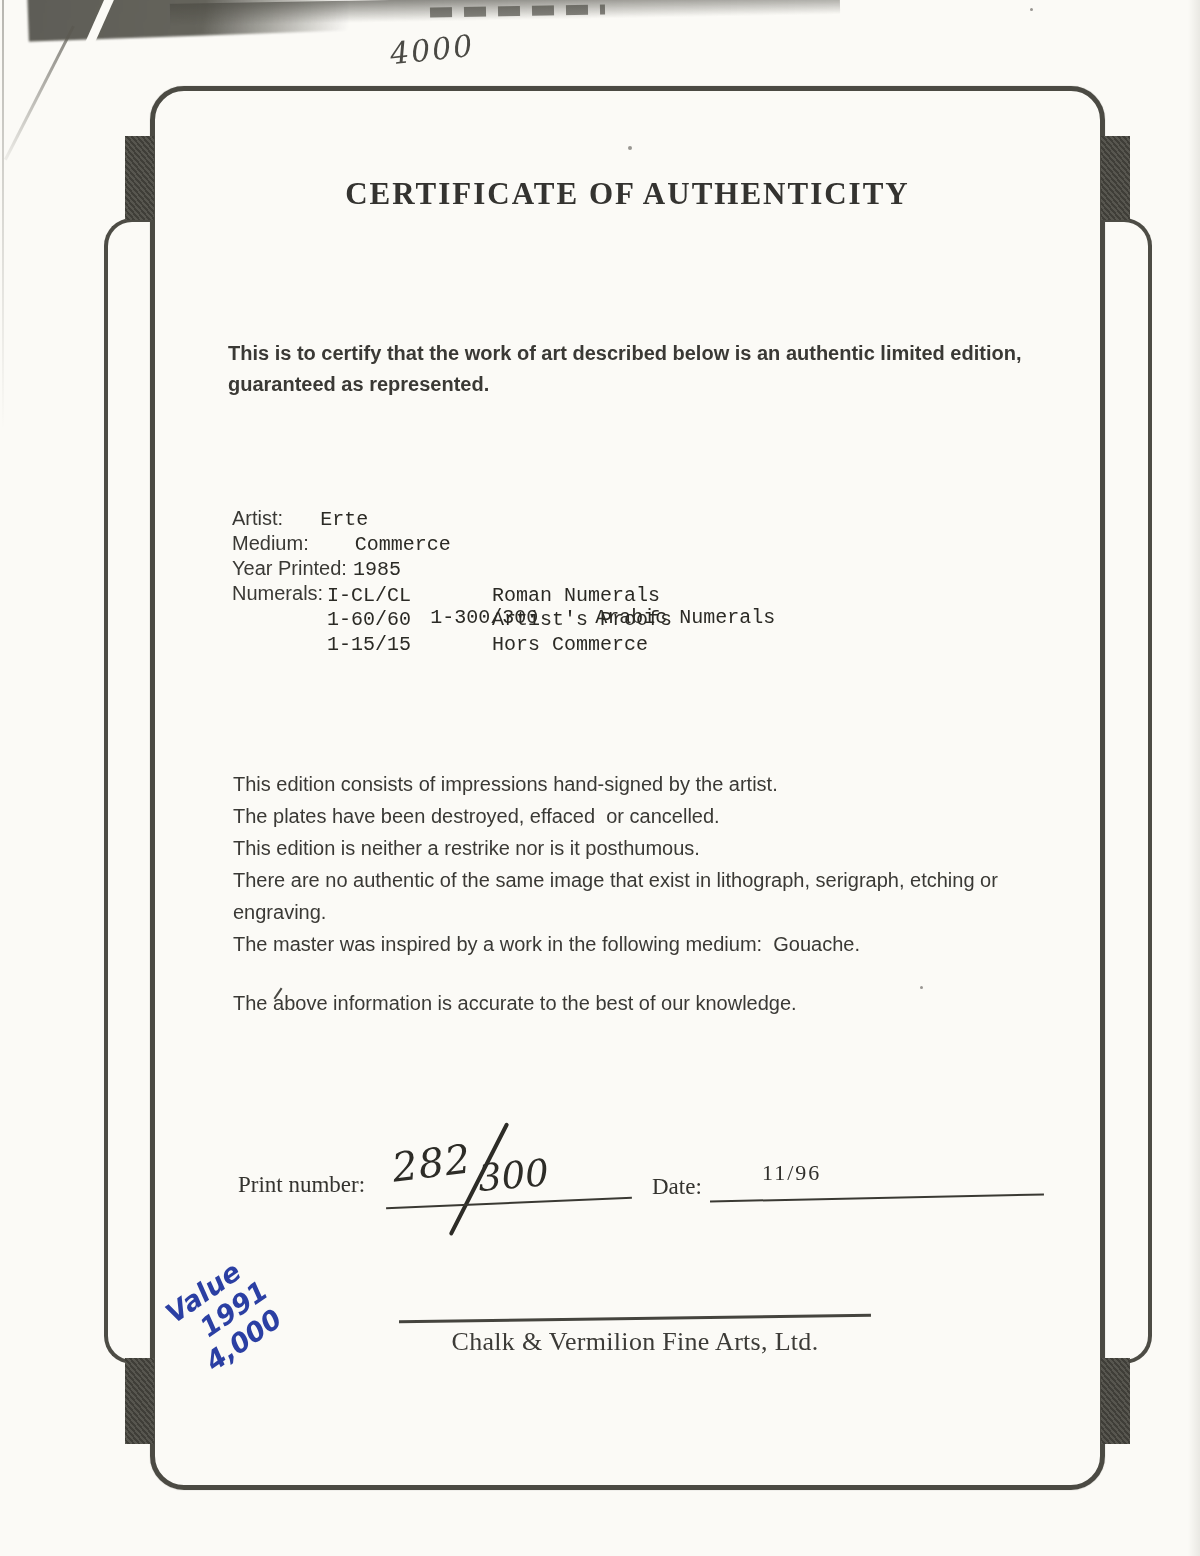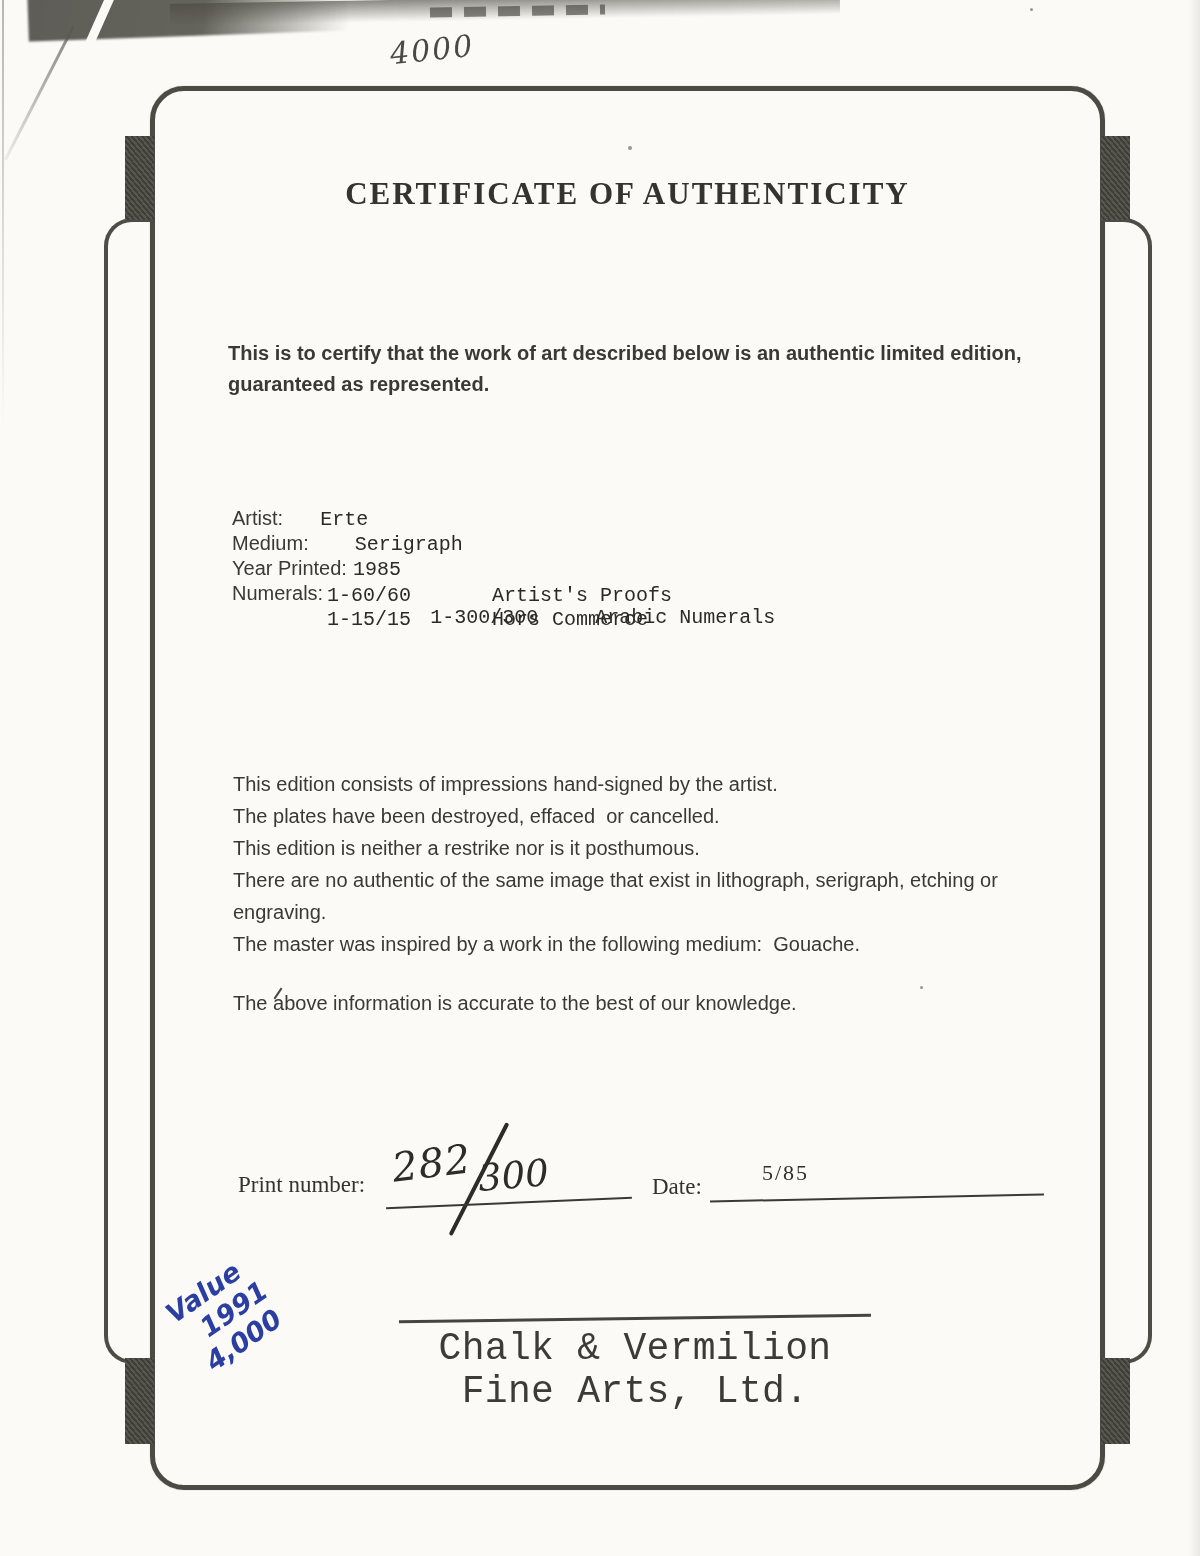--- a/index.html
+++ b/index.html
@@ -105,21 +105,21 @@
   .blue-note{position:absolute;left:178px;top:1268px;
     transform:rotate(-35deg);transform-origin:center;
     font:italic 700 27px "DejaVu Sans",sans-serif;color:#2b3fa3;line-height:31px;}
   .blue-note .l2{margin-left:20px;}
   .blue-note .l3{margin-left:5px;}
 
   
   .sig-line{position:absolute;left:399px;top:1317px;width:472px;
     border-top:3px solid #45443e;transform:rotate(-0.8deg);}
   .issuer{position:absolute;left:399px;top:1327px;width:472px;text-align:center;
-    font-family:Liberation Mono, monospace;font-size:38px;color:#3c3b37;letter-spacing:.3px;}
+    font-family:Liberation Serif, serif;font-size:26px;color:#3c3b37;letter-spacing:.3px;}
 </style>
 </head>
 <body>
 
 <div class="page">
 
   <div class="band-wedge"></div>
   <div class="band-main"></div>
   <div class="band-dash"></div>
   <div class="white-slit"></div>
@@ -145,31 +145,34 @@
 
   <div class="intro">This is to certify that the work of art described below is an authentic limited edition, guaranteed as represented.</div>
 
   <div class="fields">
     <div class="frow">
       <span class="flabel">Artist:</span>
       <span class="fvalue">Erte</span>
     </div>
     <div class="frow">
       <span class="flabel">Medium:</span>
-      <span class="fvalue">Serigraph</span>
+      <span class="fvalue">Commerce</span>
     </div>
     <div class="frow">
       <span class="flabel">Year Printed:</span>
       <span class="fvalue">1985</span>
     </div>
     <div class="frow">
       <span class="flabel">Numerals:</span>
       <span class="fvalue">
         <span class="ed-code">1-300/300</span><span>Arabic Numerals</span>
       </span>
+    </div>
+    <div class="ed-row">
+      <span class="ed-code">I-CL/CL</span><span>Roman Numerals</span>
     </div>
     <div class="ed-row">
       <span class="ed-code">1-60/60</span><span>Artist's Proofs</span>
     </div>
     <div class="ed-row">
       <span class="ed-code">1-15/15</span><span>Hors Commerce</span>
     </div>
   </div>
 
   <div class="statements">
@@ -182,21 +185,21 @@
 
   <div class="closing">The above information is accurate to the best of our knowledge.</div>
 
   <div class="pn-label">Print number:</div>
   <div class="pn-num">282</div>
   <div class="pn-den">300</div>
   <div class="pn-slash"></div>
   <div class="pn-line"></div>
 
   <div class="date-label">Date:</div>
-  <div class="date-value">5/85</div>
+  <div class="date-value">11/96</div>
   <div class="date-line"></div>
 
   <div class="blue-note">
     <div class="l1">Value</div>
     <div class="l2">1991</div>
     <div class="l3">4,000</div>
   </div>
 
   <div class="sig-line"></div>
   <div class="issuer">Chalk &amp; Vermilion Fine Arts, Ltd.</div>

